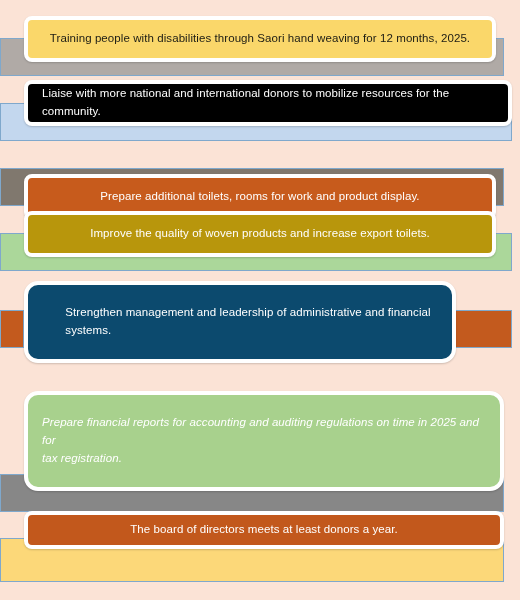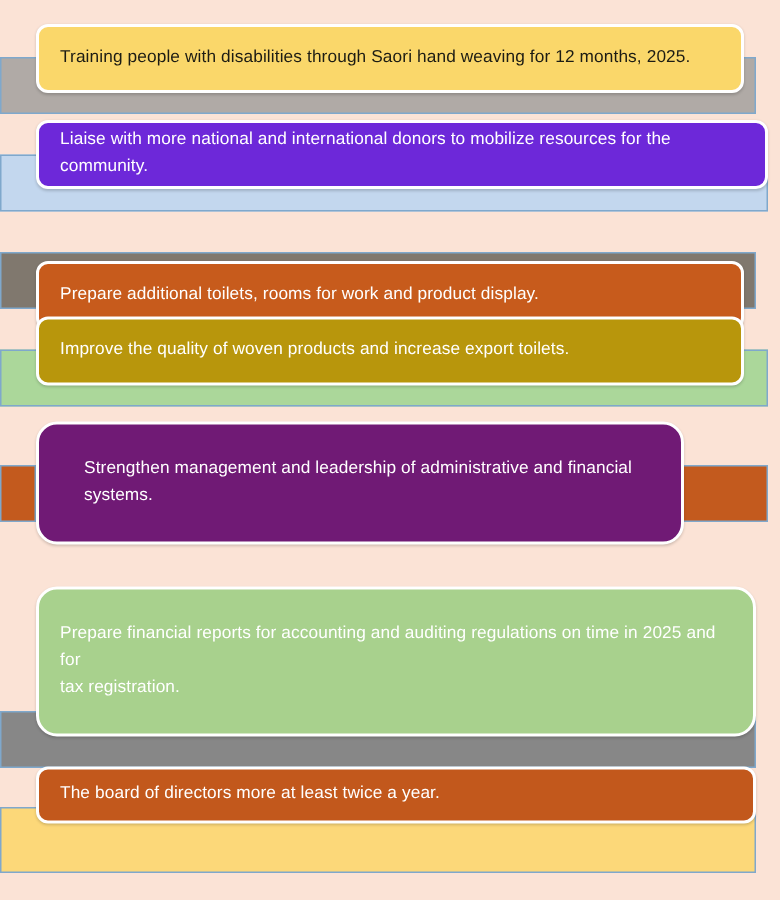--- a/index.html
+++ b/index.html
@@ -28,24 +28,25 @@
     position: absolute;
     box-sizing: border-box;
     border: 1px solid #7FA8CC;
   }
 
   
   .card {
     position: absolute;
     box-sizing: border-box;
     border-radius: 8px;
-    border: 2px solid #0369a1;
+    border: 4px solid #0369a1;
     display: flex;
     align-items: center;
     box-shadow: 0 1px 2px rgba(0,0,0,0.18);
+    justify-content: center;
   }
   .card.tall {
     border-radius: 14px;
   }
   .card-text {
     display: block;
     padding: 0 14px;
     font-size: 11.5px;
     line-height: 1.55;
     letter-spacing: 0.08px;
@@ -71,34 +72,34 @@
       <div class="band" style="left: 0px; top: 310px; width: 24px; height: 38px; background: rgb(195, 90, 30); border-color: rgb(127, 168, 204);"></div>
       <div class="band" style="left: 450px; top: 310px; width: 62px; height: 38px; background: rgb(195, 90, 30); border-color: rgb(127, 168, 204);"></div>
       <div class="band" style="left: 0px; top: 474px; width: 504px; height: 38px; background: rgb(135, 135, 135); border-color: rgb(127, 168, 204);"></div>
       <div class="band" style="left: 0px; top: 538px; width: 504px; height: 44px; background: rgb(252, 216, 121); border-color: rgb(127, 168, 204);"></div>
     </div>
 
   <div id="cards-layer">
       <div class="card dark-text alt-font" style="left: 24px; top: 16px; width: 472px; height: 46px; background: rgb(250, 215, 106); border-color: rgb(255, 255, 255);">
         <span class="card-text" style="color: rgb(28, 28, 20);">Training people with disabilities through Saori hand weaving for 12 months, 2025.</span>
       </div>
-      <div class="card light-text" style="left: 24px; top: 80px; width: 488px; height: 46px; background: #6d28d9; border-color: rgb(255, 255, 255);">
+      <div class="card light-text" style="left: 24px; top: 80px; width: 488px; height: 46px; background: #000000; border-color: rgb(255, 255, 255);">
         <span class="card-text" style="color: rgb(255, 255, 255);">Liaise with more national and international donors to mobilize resources for the community.</span>
       </div>
       <div class="card light-text" style="left: 24px; top: 146px; width: 472px; height: 46px; background: rgb(199, 91, 28); border-color: rgb(255, 255, 255); margin-top: 28px;">
         <span class="card-text" style="color: rgb(255, 255, 255);">Prepare additional toilets, rooms for work and product display.</span>
       </div>
       <div class="card light-text" style="left: 24px; top: 211px; width: 472px; height: 46px; background: rgb(184, 150, 12); border-color: rgb(255, 255, 255);">
         <span class="card-text" style="color: rgb(255, 255, 255);">Improve the quality of woven products and increase export toilets.</span>
       </div>
-      <div class="card light-text tall" style="left: 24px; top: 281px; width: 432px; height: 82px; background: #701a75; border-color: rgb(255, 255, 255); padding-left: 16px;">
+      <div class="card light-text tall" style="left: 24px; top: 281px; width: 432px; height: 82px; background: #0c4a6e; border-color: rgb(255, 255, 255); padding-left: 16px;">
         <span class="card-text" style="color: rgb(255, 255, 255);">Strengthen management and leadership of administrative and financial
 systems.</span>
       </div>
-      <div class="card light-text tall" style="left: 24px; top: 391px; width: 480px; height: 100px; background: rgb(168, 209, 141); border-color: rgb(255, 255, 255);">
+      <div class="card light-text tall" style="left: 24px; top: 391px; width: 480px; height: 100px; background: rgb(168, 209, 141); border-color: rgb(255, 255, 255); font-style: italic;">
         <span class="card-text" style="color: rgb(255, 255, 255);">Prepare financial reports for accounting and auditing regulations on time in 2025 and for
 tax registration.</span>
       </div>
       <div class="card light-text alt-font" style="left: 24px; top: 511px; width: 480px; height: 38px; background: rgb(194, 88, 28); border-color: rgb(255, 255, 255);">
-        <span class="card-text" style="color: rgb(255, 255, 255);">The board of directors more at least twice a year.</span>
+        <span class="card-text" style="color: rgb(255, 255, 255);">The board of directors meets at least donors a year.</span>
       </div>
     </div>
 </div>
 
 </body></html>

